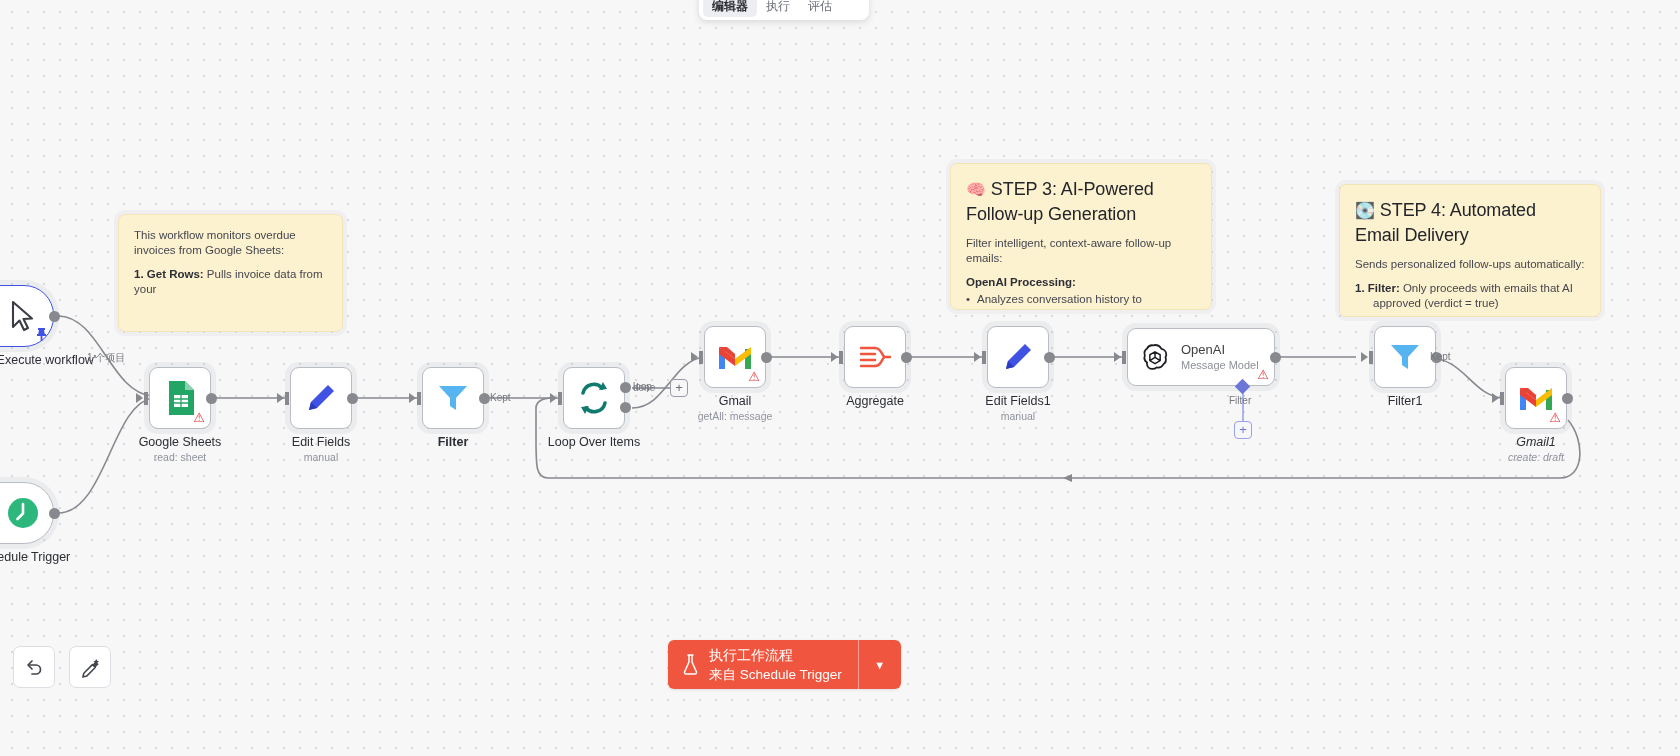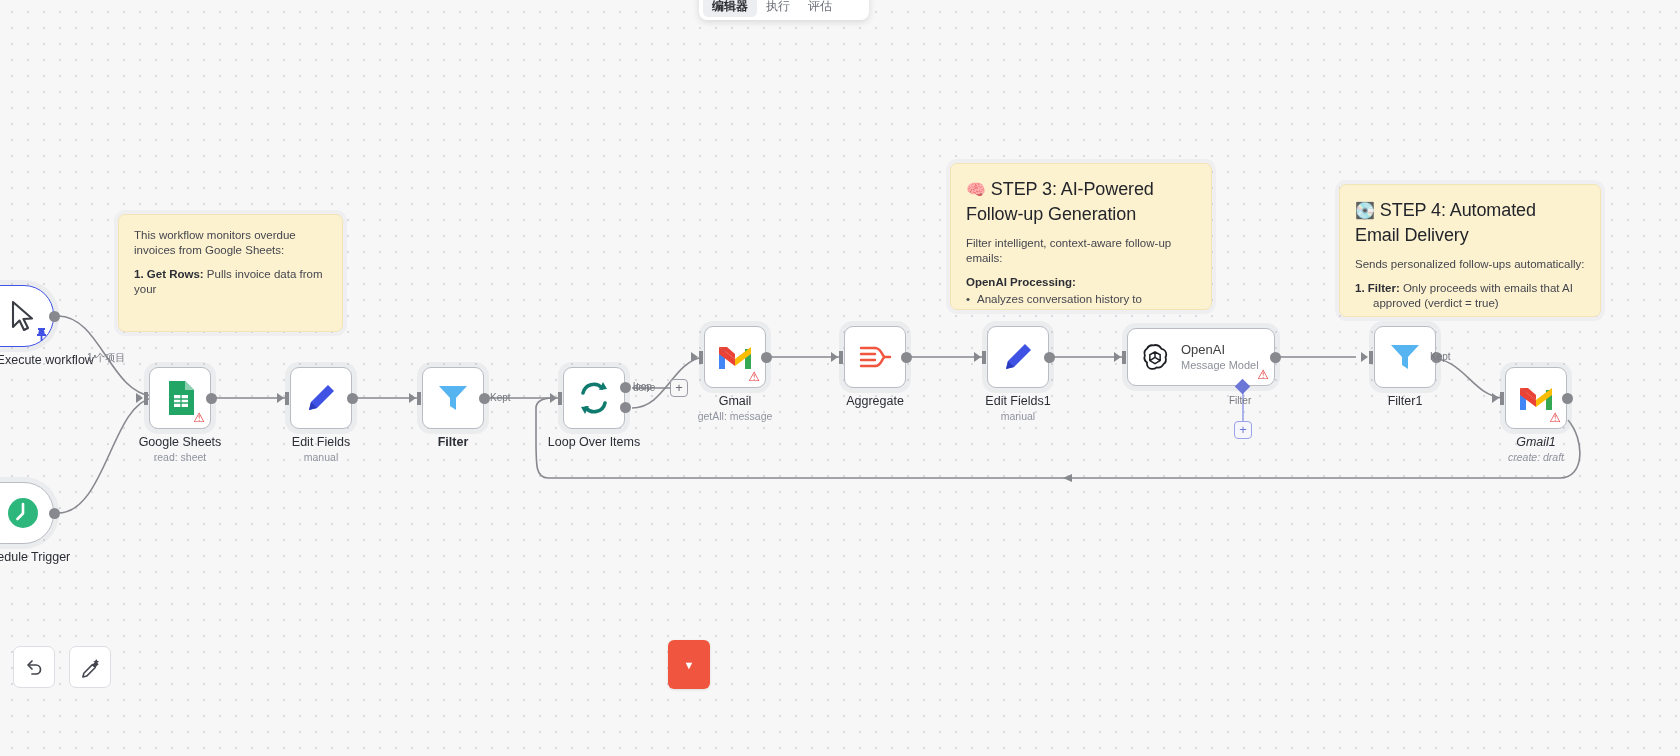--- a/index.html
+++ b/index.html
@@ -528,16 +528,25 @@
   </div>
   <div class="toolbtn" style="left:69px; top:646px;">
     <svg width="21" height="21" viewBox="0 0 22 22">
       <path d="M4 17 L13 8 L16 11 L7 20 L3 21 Z" fill="none" stroke="#44464e" stroke-width="1.6" stroke-linejoin="round"></path>
       <path d="M13 8 L16.5 4.5 L19.5 7.5 L16 11 Z" fill="#44464e"></path>
       <path d="M17 2 L18 4 L20 5 L18 6 L17 8 L16 6 L14 5 L16 4 Z" fill="#44464e"></path>
     </svg>
   </div>
 
   <div id="exec-wrap">
+    <div id="exec-main">
+      <svg width="17" height="21" viewBox="0 0 17 21">
+        <path d="M6 1 H11 M7 1 V8 L2.5 18 A1.6 1.6 0 0 0 4 20 H13 A1.6 1.6 0 0 0 14.5 18 L10 8 V1" stroke="#fff" stroke-width="1.5" fill="none" stroke-linejoin="round" stroke-linecap="round"></path>
+      </svg>
+      <div class="lines">
+        <div class="l1">执行工作流程</div>
+        <div class="l2">来自 Schedule Trigger</div>
+      </div>
+    </div>
     <div id="exec-caret">▼</div>
   </div>
 
 </div>
 
 </body></html>

